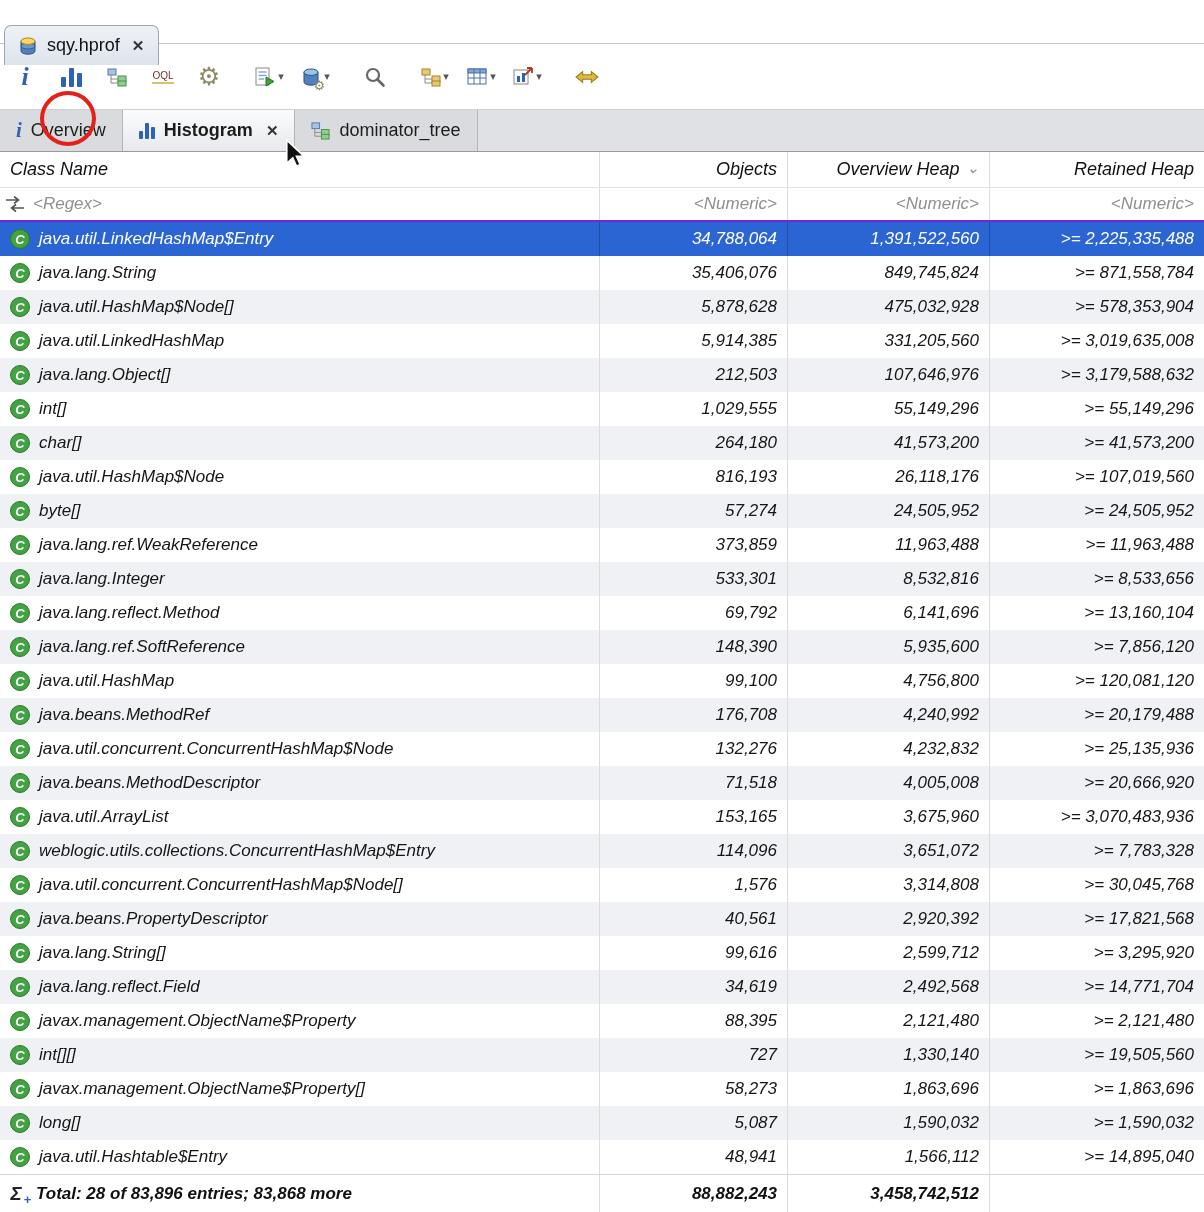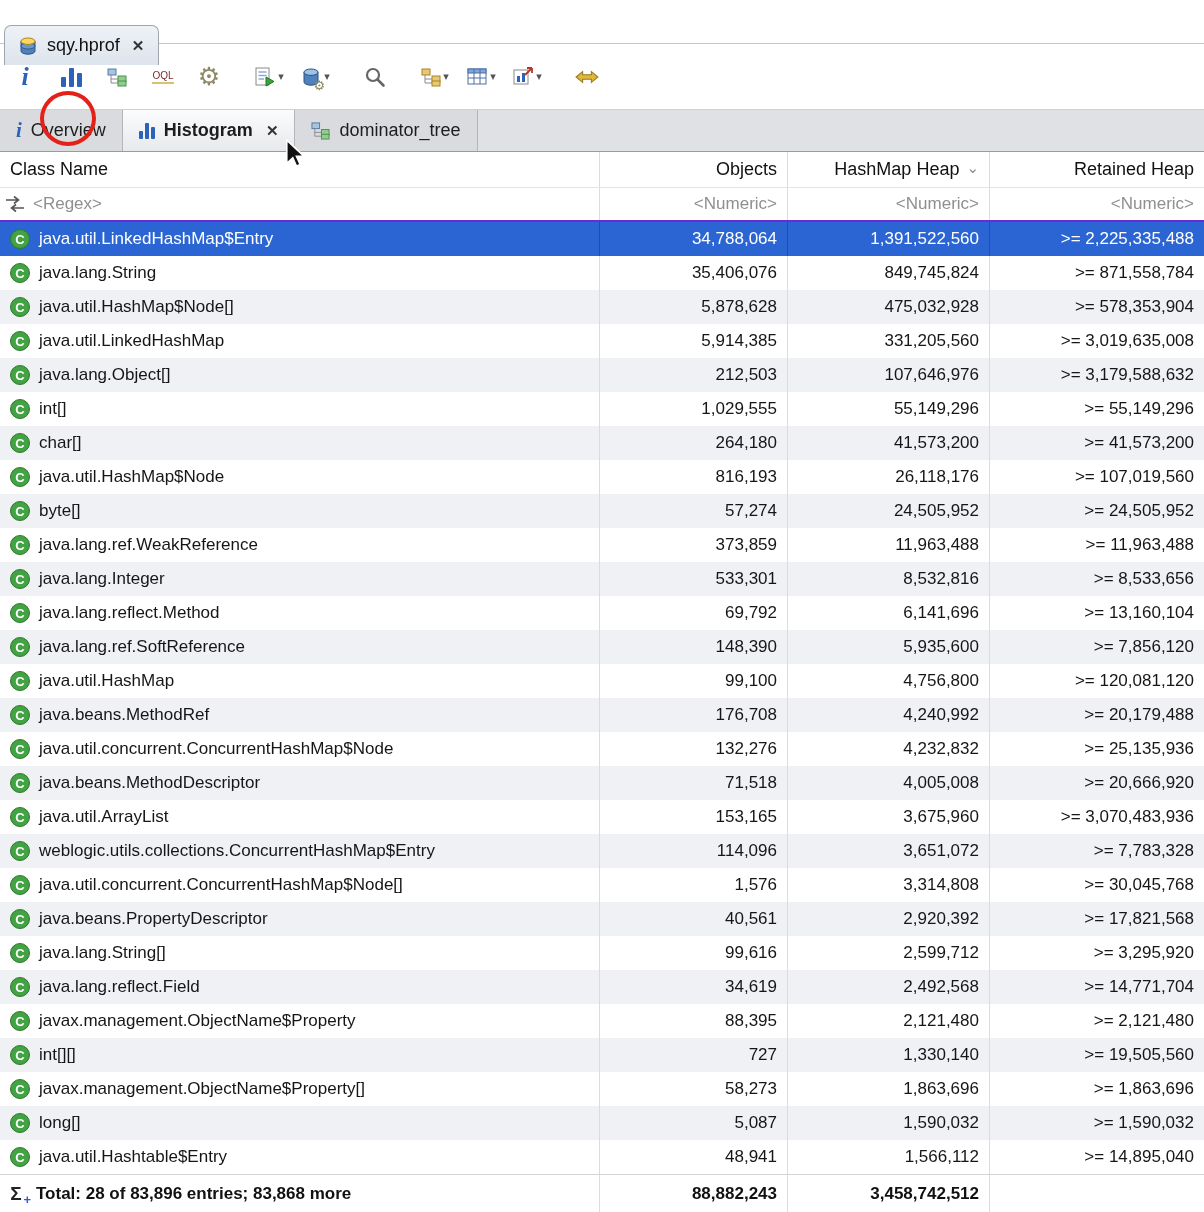--- a/index.html
+++ b/index.html
@@ -45,21 +45,21 @@
     border:4px solid #e32119; border-radius:50%; z-index:50; pointer-events:none; }
 
   
   .view-tabs { height:42px; display:flex; background:#dfe1e4; border-bottom:1px solid #9b9b9b; }
   .vtab { display:flex; align-items:center; gap:9px; padding:0 16px; border-right:1px solid #b5b5b5;
     font-size:18px; color:#1d1d1d; background:#d9dbde; }
   .vtab.active { background:linear-gradient(#fbfcfd,#e7e9ec); font-weight:bold; }
   .vtab-rest { flex:1; }
 
   
-  .tr { display:grid; grid-template-columns:600px 188px 202px 214px; }
+  .tr { display:grid; grid-template-columns:600px 188px 202px 214px;font-style:italic; }
   .td { display:flex; align-items:center; border-right:1px solid #dcdcdc; overflow:hidden; white-space:nowrap; }
   .td.num { justify-content:flex-end; padding-right:10px; }
   .td.name { padding-left:10px; gap:9px; }
   .tr > .td:last-child { border-right:none; }
 
   .header-row { height:36px; font-size:18px; color:#111; background:#fff; border-bottom:1px solid #e3e3e3; }
   .sort-ind { font-size:15px; color:#888; margin-left:7px; transform:translateY(-2px); }
 
   .filter-row { height:34px; font-size:17px; color:#8f8f8f; background:#fff; border-bottom:2px solid #6d28d9; }
   .filter-row .td.name { gap:7px; padding-left:4px; }
@@ -247,21 +247,21 @@
   <div>
 
     <div class="tr header-row">
       <div class="td name">
         <span>Class Name</span>
       </div>
       <div class="td num">
         <span>Objects</span>
       </div>
       <div class="td num">
-        <span>HashMap Heap</span>
+        <span>Overview Heap</span>
         <span class="sort-ind">⌄</span>
       </div>
       <div class="td num">
         <span>Retained Heap</span>
       </div>
     </div>
 
     <div class="tr filter-row">
       <div class="td name">
         <span>

